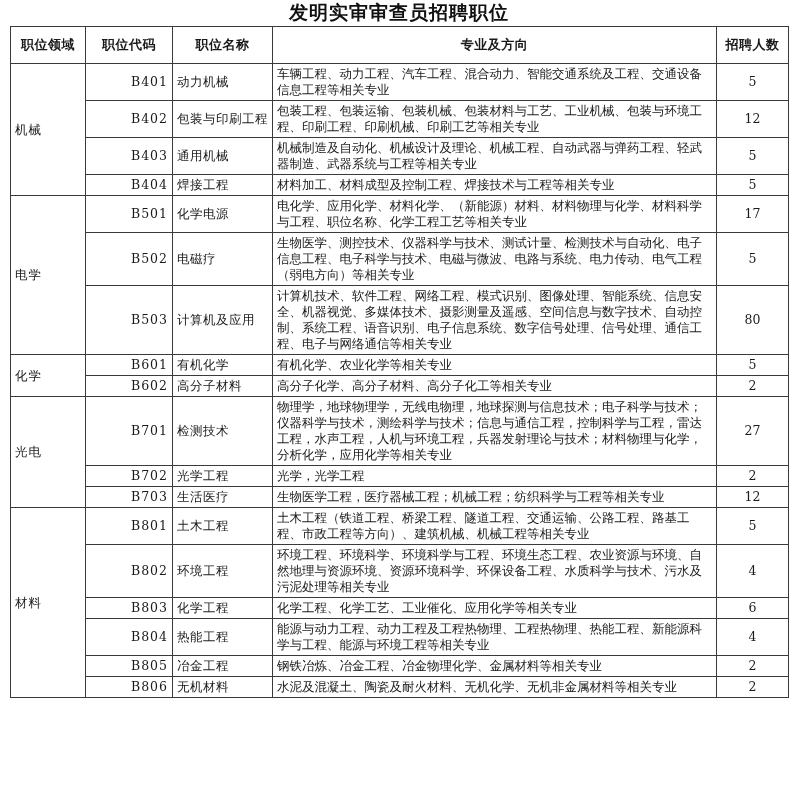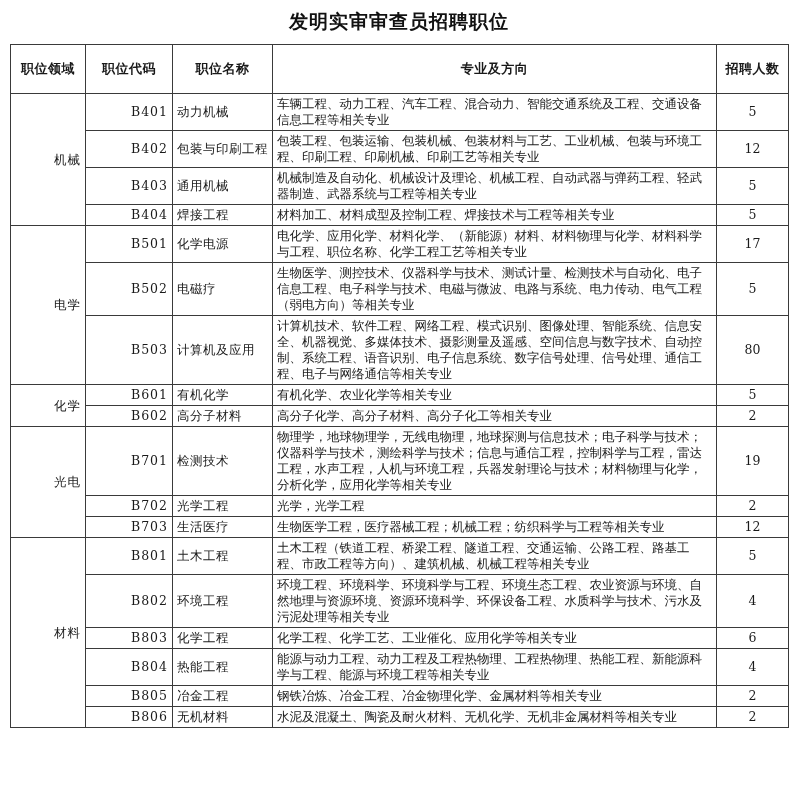--- a/index.html
+++ b/index.html
@@ -22,21 +22,21 @@
     box-sizing: border-box;
   }
   #doc-title {
     text-align: center;
     font-family: "DejaVu Serif", "Liberation Serif", serif;
     font-size: 19px;
     font-weight: bold;
     line-height: 25px;
     height: 26px;
     letter-spacing: 1px;
-    padding: 9px;
+    padding: 0;
     margin: 0;
     color: #111;
   }
   table.job-table {
     border-collapse: collapse;
     table-layout: fixed;
     width: 778px;
     margin: 0 10px 0 10px;
     border: 1px solid #000;
   }
@@ -47,32 +47,32 @@
     vertical-align: middle;
     font-size: 12.5px;
     line-height: 16px;
     color: #1a1a1a;
   }
   table.job-table th {
     text-align: center;
     font-weight: bold;
     font-size: 13px;
     height: 24px;
-    padding: 12px 2px;
+    padding: 6px 2px;
     letter-spacing: 0.5px;
   }
   
   col.c-field   { width: 75px; }
   col.c-code    { width: 87px; }
   col.c-name    { width: 100px; }
   col.c-major   { width: 444px; }
   col.c-count   { width: 72px; }
 
   td.field-cell {
-    text-align: right;
+    text-align: left;
     font-size: 13px;
     letter-spacing: 1px;
     border-left: 1px solid #333;
     border-right: 1px solid #555;
   }
   td.code-cell {
     text-align: right;
     font-family: "DejaVu Serif", "Liberation Serif", serif;
     font-size: 12.5px;
     letter-spacing: 1px;
@@ -183,21 +183,21 @@
           <td class="code-cell">B602</td>
           <td class="name-cell">高分子材料</td>
           <td class="major-cell">高分子化学、高分子材料、高分子化工等相关专业</td>
           <td class="count-cell">2</td>
         </tr>
         <tr class="group-start">
           <td class="field-cell" rowspan="3">光电</td>
           <td class="code-cell">B701</td>
           <td class="name-cell">检测技术</td>
           <td class="major-cell">物理学，地球物理学，无线电物理，地球探测与信息技术；电子科学与技术；仪器科学与技术，测绘科学与技术；信息与通信工程，控制科学与工程，雷达工程，水声工程，人机与环境工程，兵器发射理论与技术；材料物理与化学，分析化学，应用化学等相关专业</td>
-          <td class="count-cell">19</td>
+          <td class="count-cell">27</td>
         </tr>
         <tr>
           <td class="code-cell">B702</td>
           <td class="name-cell">光学工程</td>
           <td class="major-cell">光学，光学工程</td>
           <td class="count-cell">2</td>
         </tr>
         <tr>
           <td class="code-cell">B703</td>
           <td class="name-cell">生活医疗</td>

